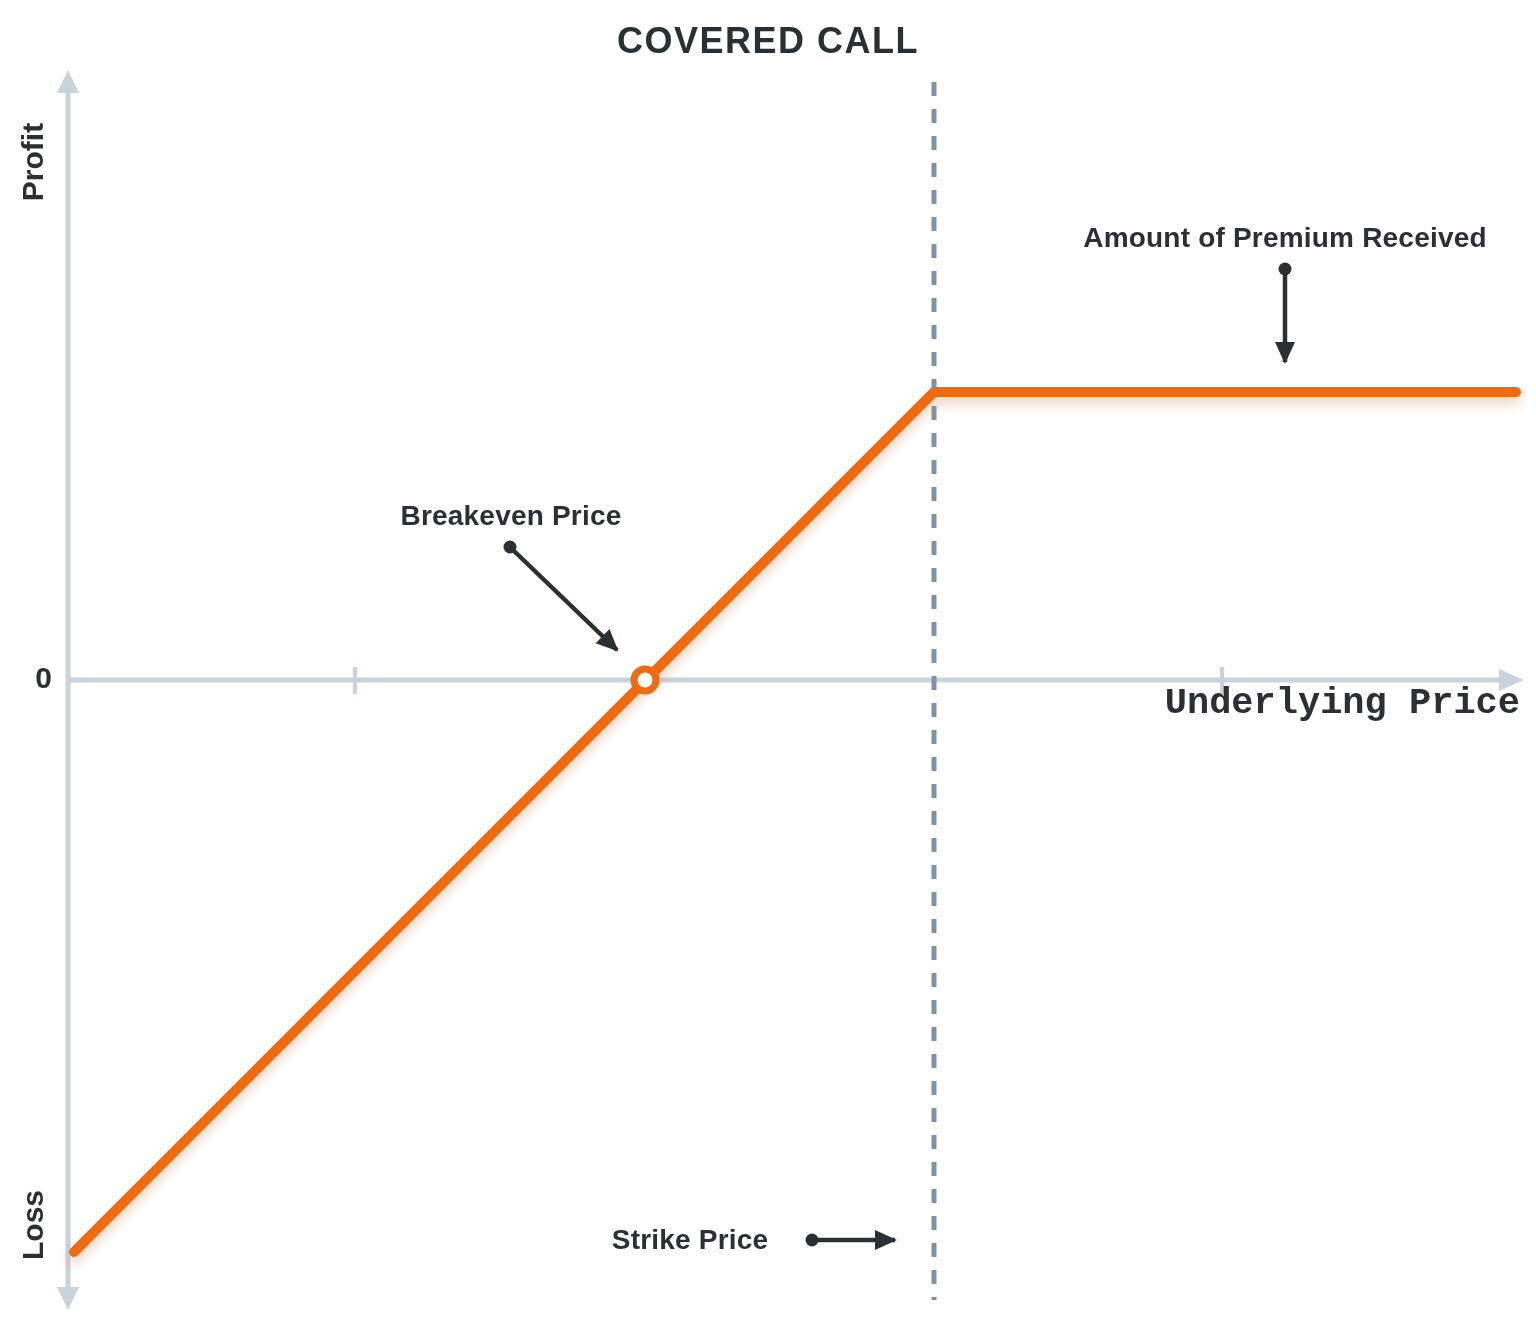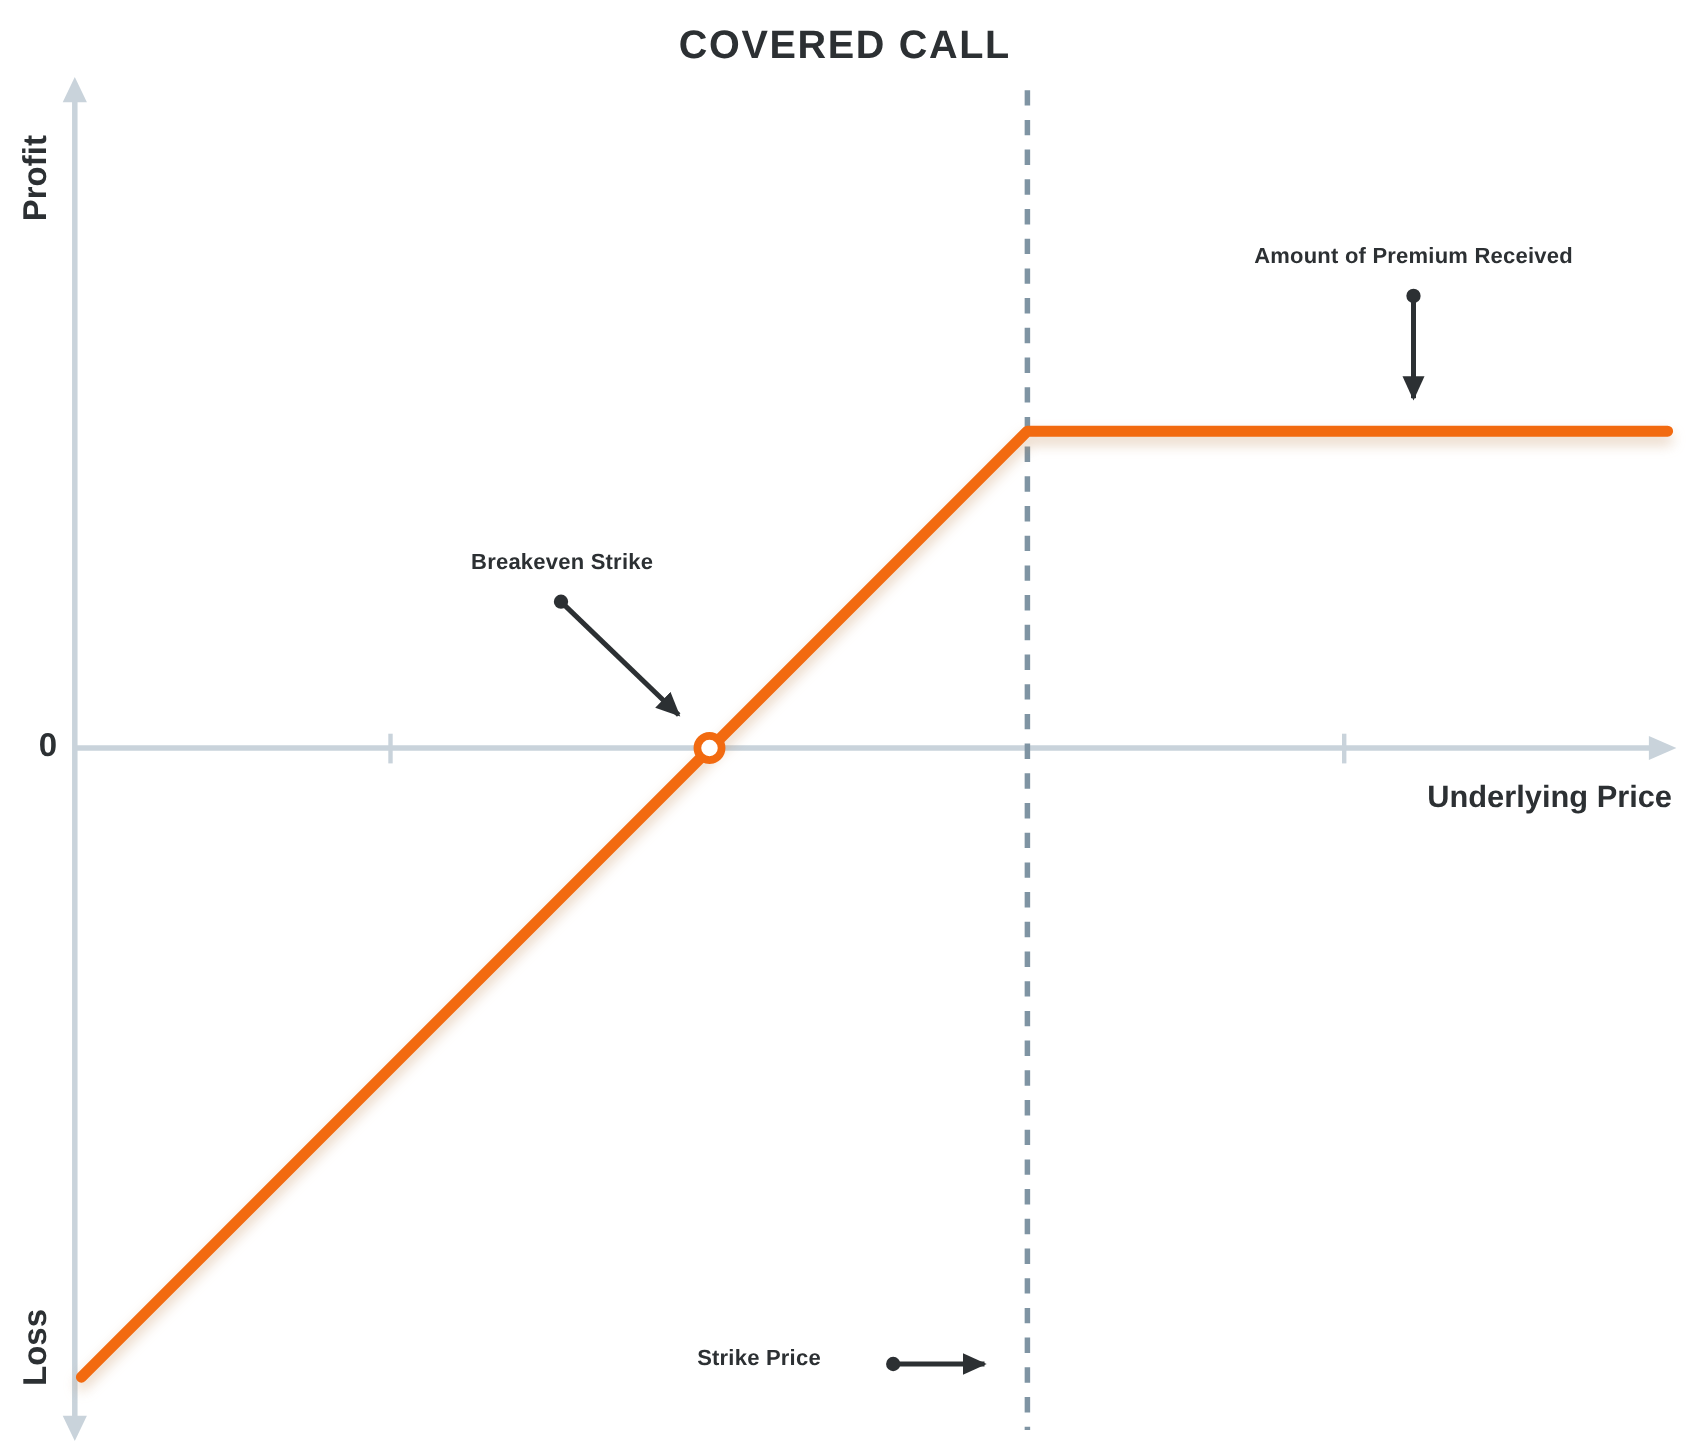--- a/index.html
+++ b/index.html
@@ -27,21 +27,21 @@
   }
   .chart-title {
     left: 0;
     top: 20px;
     width: 1536px;
     text-align: center;
     font-size: 36px;
     letter-spacing: 1.5px;
   }
   .annotation {
-    font-size: 20px;
+    font-size: 28px;
     letter-spacing: 0.2px;
   }
   .premium-label {
     left: 1035px;
     top: 222px;
     width: 500px;
     text-align: center;
   }
   .breakeven-label {
     left: 311px;
@@ -69,25 +69,26 @@
   .loss-label   { left: -67px; top: 1205px; }
   .zero-label {
     left: 14px;
     top: 661px;
     width: 38px;
     text-align: right;
     font-size: 30px;
   }
   .x-axis-label {
     left: 1150px;
-    top: 705px;
+    top: 684px;
     width: 370px;
     text-align: right;
-    font-size: 28px;
+    font-size: 37px;
     line-height: 39px;
+    font-family: Liberation Mono, monospace;
   }
   .payoff-line {
     filter: drop-shadow(0px 7px 6px rgba(190, 130, 75, 0.35));
   }
 </style>
 </head>
 <body>
 
 <div id="canvas">
 
@@ -131,16 +132,16 @@
   <div class="label axis-label loss-label">Loss</div>
 
   <div class="label zero-label">0</div>
 
   <div class="label x-axis-label">
     <div>Underlying Price</div>
   </div>
 
   <div class="label annotation premium-label">Amount of Premium Received</div>
 
-  <div class="label annotation breakeven-label">Breakeven Strike</div>
+  <div class="label annotation breakeven-label">Breakeven Price</div>
 
   <div class="label annotation strike-label">Strike Price</div>
 </div>
 
 </body></html>

